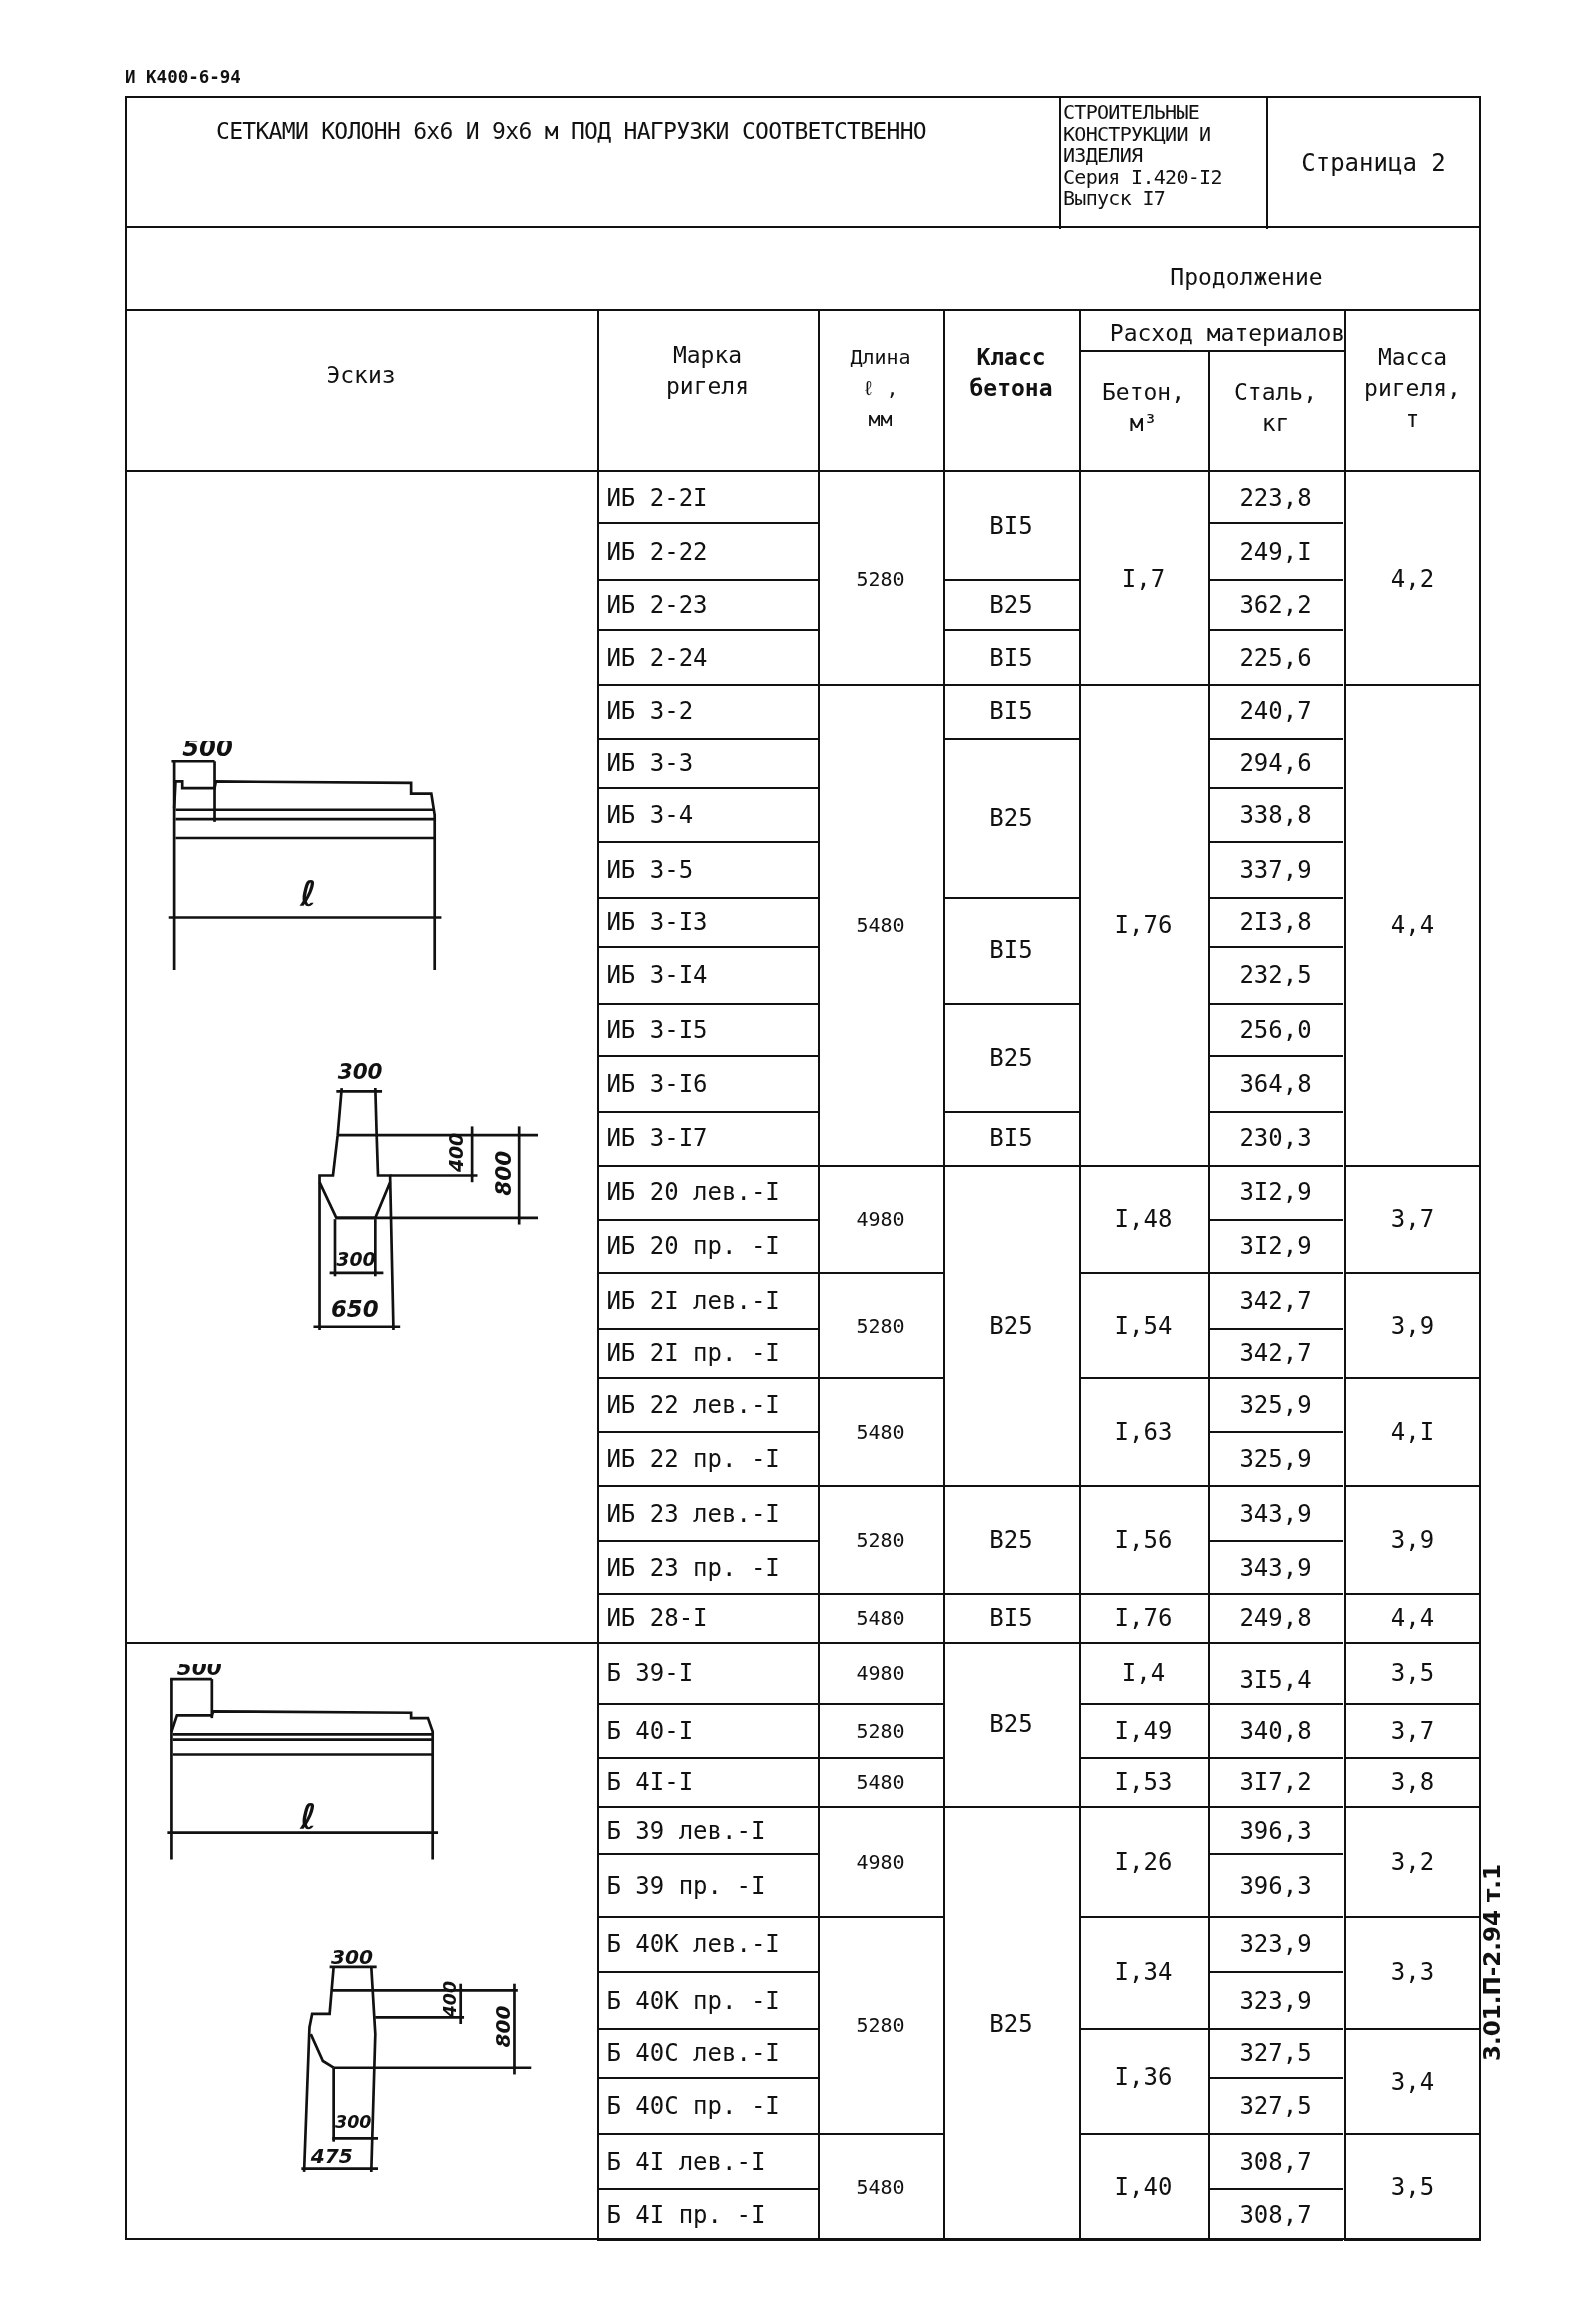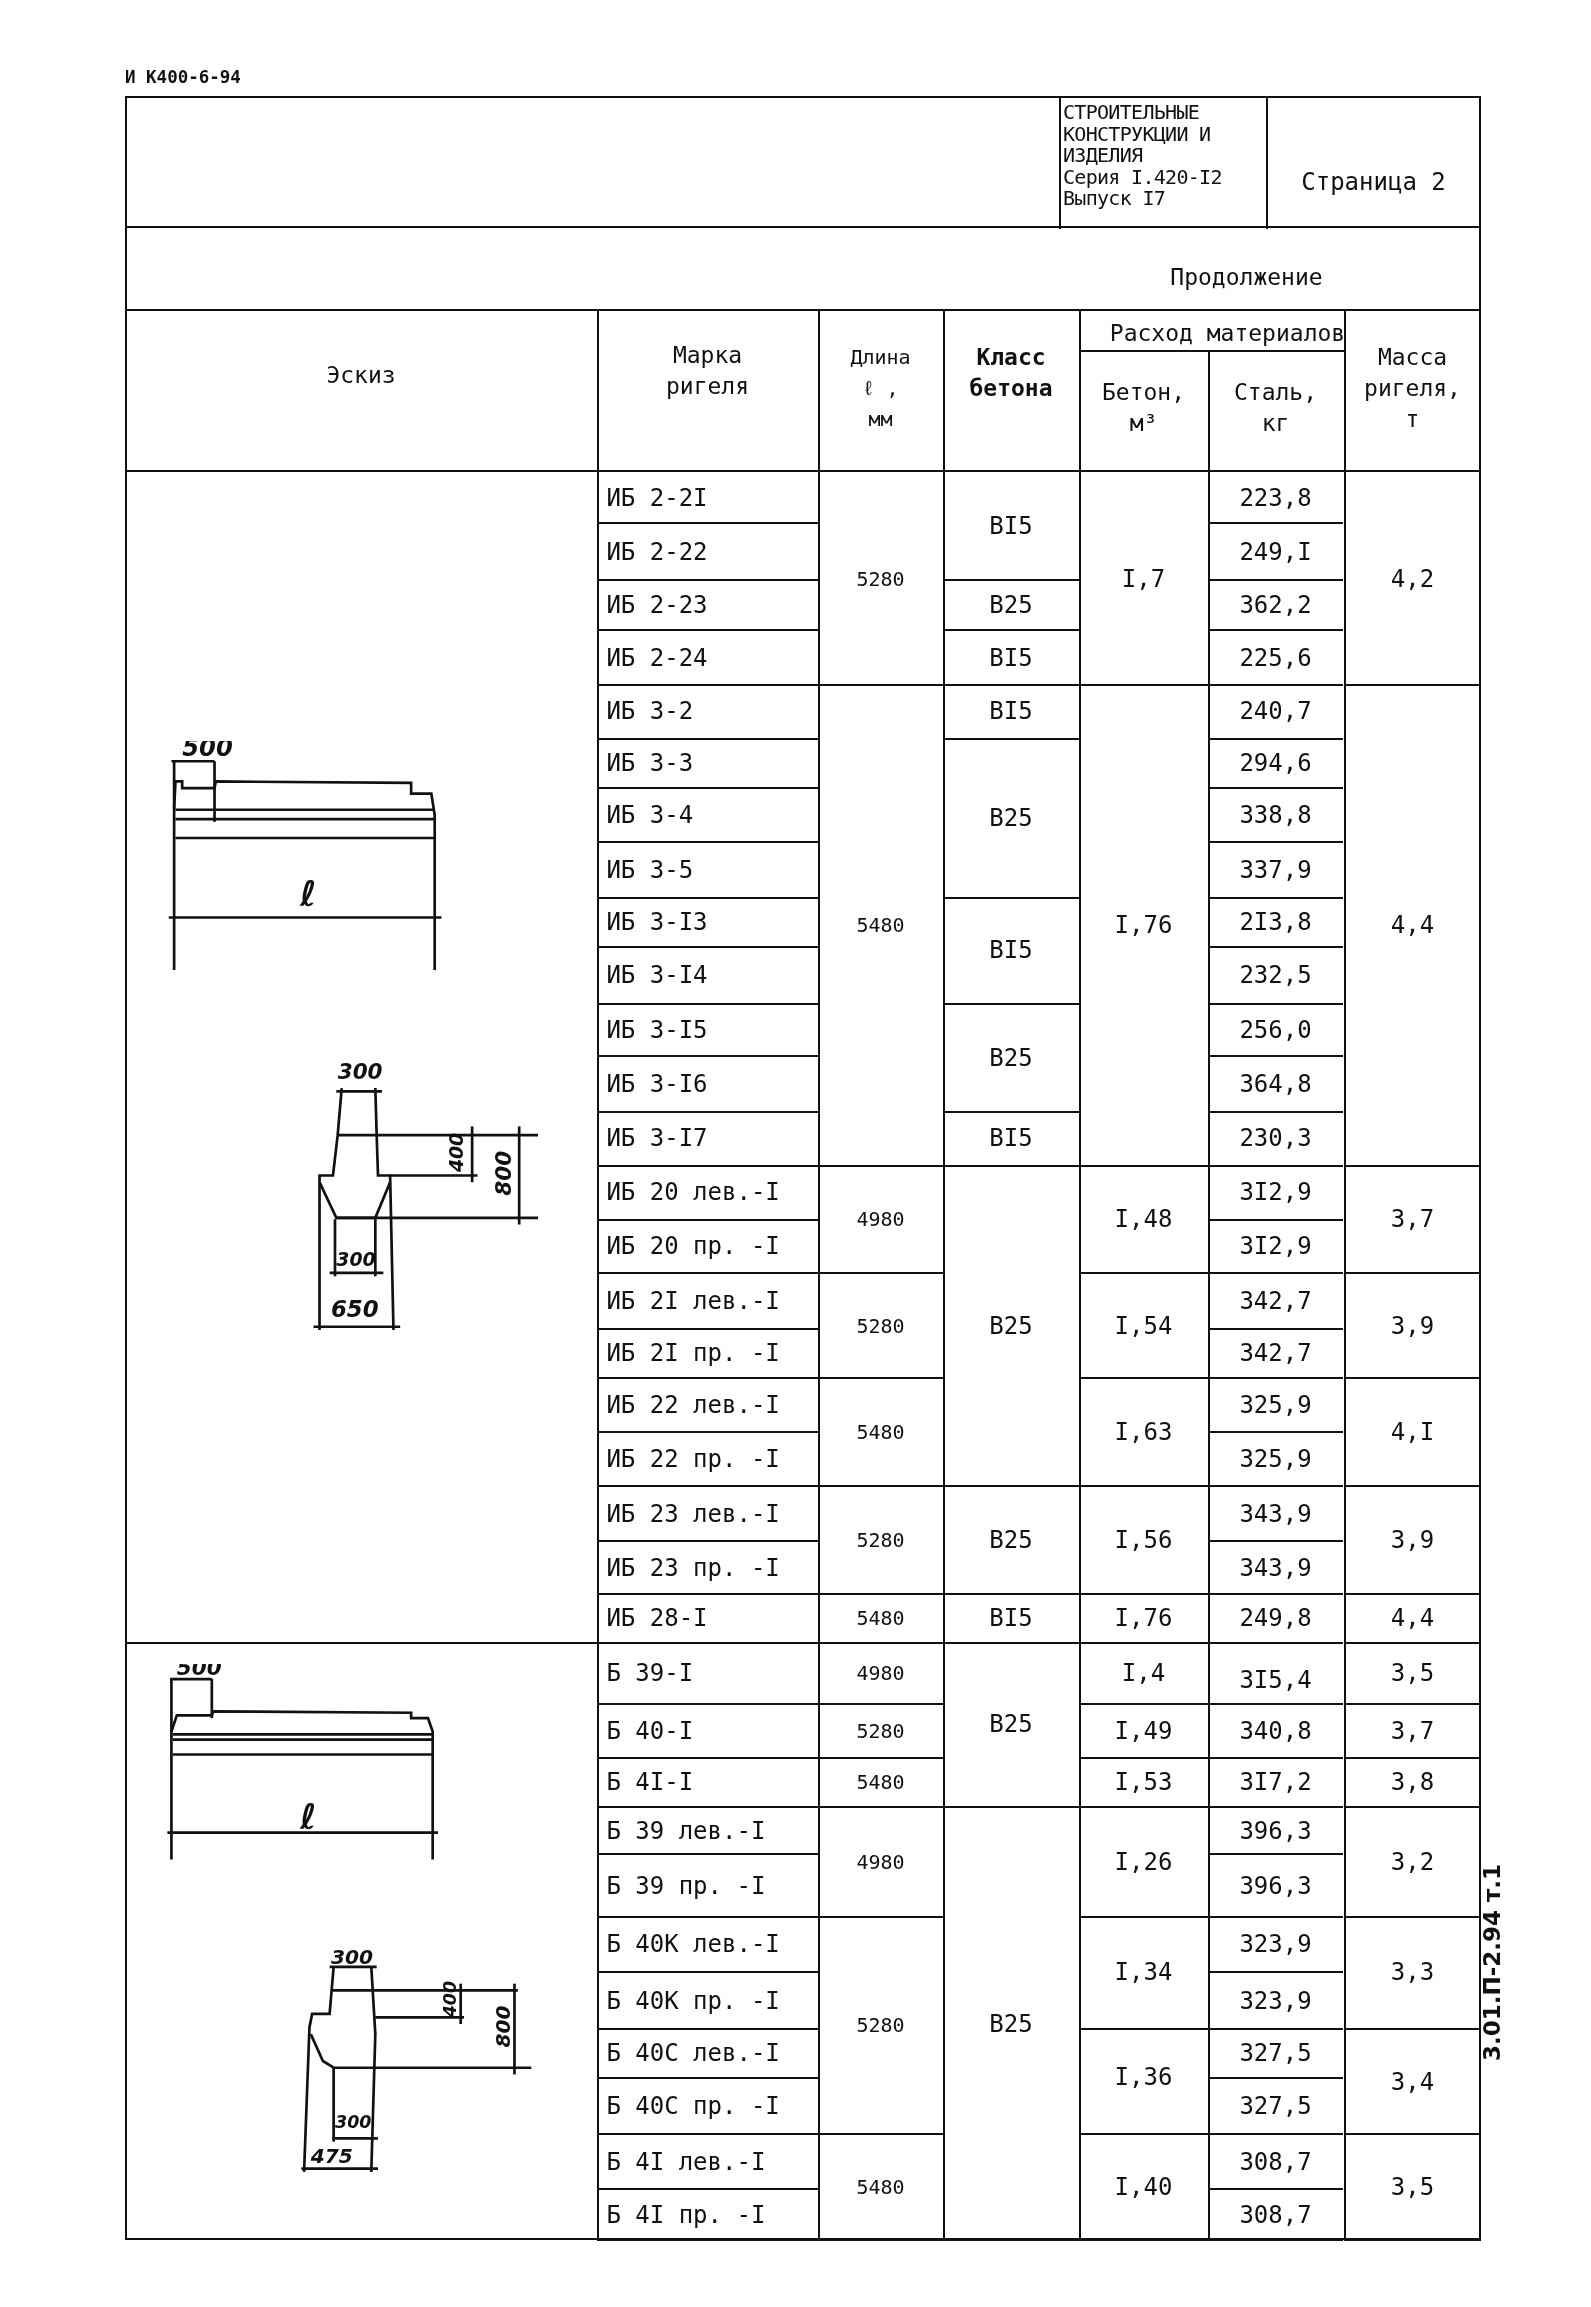--- a/index.html
+++ b/index.html
@@ -5,21 +5,21 @@
   html,body{margin:0;padding:0;background:#fff;}
   body{width:1592px;height:2307px;position:relative;overflow:hidden;font-family:"DejaVu Sans Mono","Liberation Mono",monospace;color:#111;}
   .abs{position:absolute;}
   .code{left:125px;top:67px;font-size:17.5px;font-weight:bold;}
   .frame{left:125px;top:96px;width:1356px;height:2144px;border:2.7px solid #111;box-sizing:border-box;}
   .hline{position:absolute;background:#111;height:2px;}
   .vline{position:absolute;background:#111;width:2px;}
   .title-main{left:216px;top:116px;width:829px;font-size:23px;line-height:30px;letter-spacing:-0.7px;}
   .title-main sup{font-size:16px;}
   .title-series{left:1063px;top:102px;width:202px;font-size:20px;line-height:21.6px;letter-spacing:-0.7px;}
-  .title-page{left:1266px;top:96px;width:215px;height:133px;display:flex;align-items:center;justify-content:center;font-size:24px;margin-top:19px;}
+  .title-page{left:1266px;top:96px;width:215px;height:133px;display:flex;align-items:center;justify-content:center;font-size:24px;}
   .cont{left:1078px;top:264px;width:337px;text-align:center;font-size:23px;}
   .hdr{position:absolute;text-align:center;font-size:23px;line-height:31px;}
   .cell{position:absolute;display:flex;align-items:center;font-size:24px;box-sizing:border-box;}
   .cell.c{justify-content:center;}
   .cell.l{padding-left:9.4px;}
   .side{left:1479px;top:2061px;transform:rotate(-90deg);transform-origin:left top;font-family:"DejaVu Sans","Liberation Sans",sans-serif;font-weight:bold;font-size:23px;white-space:nowrap;}
   svg.sk{position:absolute;}
   .sk text{font-family:"DejaVu Sans","Liberation Sans",sans-serif;font-weight:bold;font-style:italic;fill:#111;}
 </style>
 </head>
@@ -27,20 +27,21 @@
 
 <div class="abs code">И К400-6-94</div>
 
 <div class="abs frame"></div>
 
 <div class="hline" style="left:125px;top:226px;width:1356px;"></div>
 <div class="vline" style="left:1059px;top:96px;height:133px;"></div>
 <div class="vline" style="left:1266px;top:96px;height:133px;"></div>
 
 <div class="abs title-main">
+  <div>СЕТКАМИ КОЛОНН 6х6 И 9х6 м   ПОД НАГРУЗКИ СООТВЕТСТВЕННО</div>
 </div>
 <div class="abs title-series">
   <div>СТРОИТЕЛЬНЫЕ</div>
   <div>КОНСТРУКЦИИ И</div>
   <div>ИЗДЕЛИЯ</div>
   <div>Серия I.420-I2</div>
   <div>Выпуск I7</div>
 </div>
 <div class="abs title-page">Страница 2</div>
 

